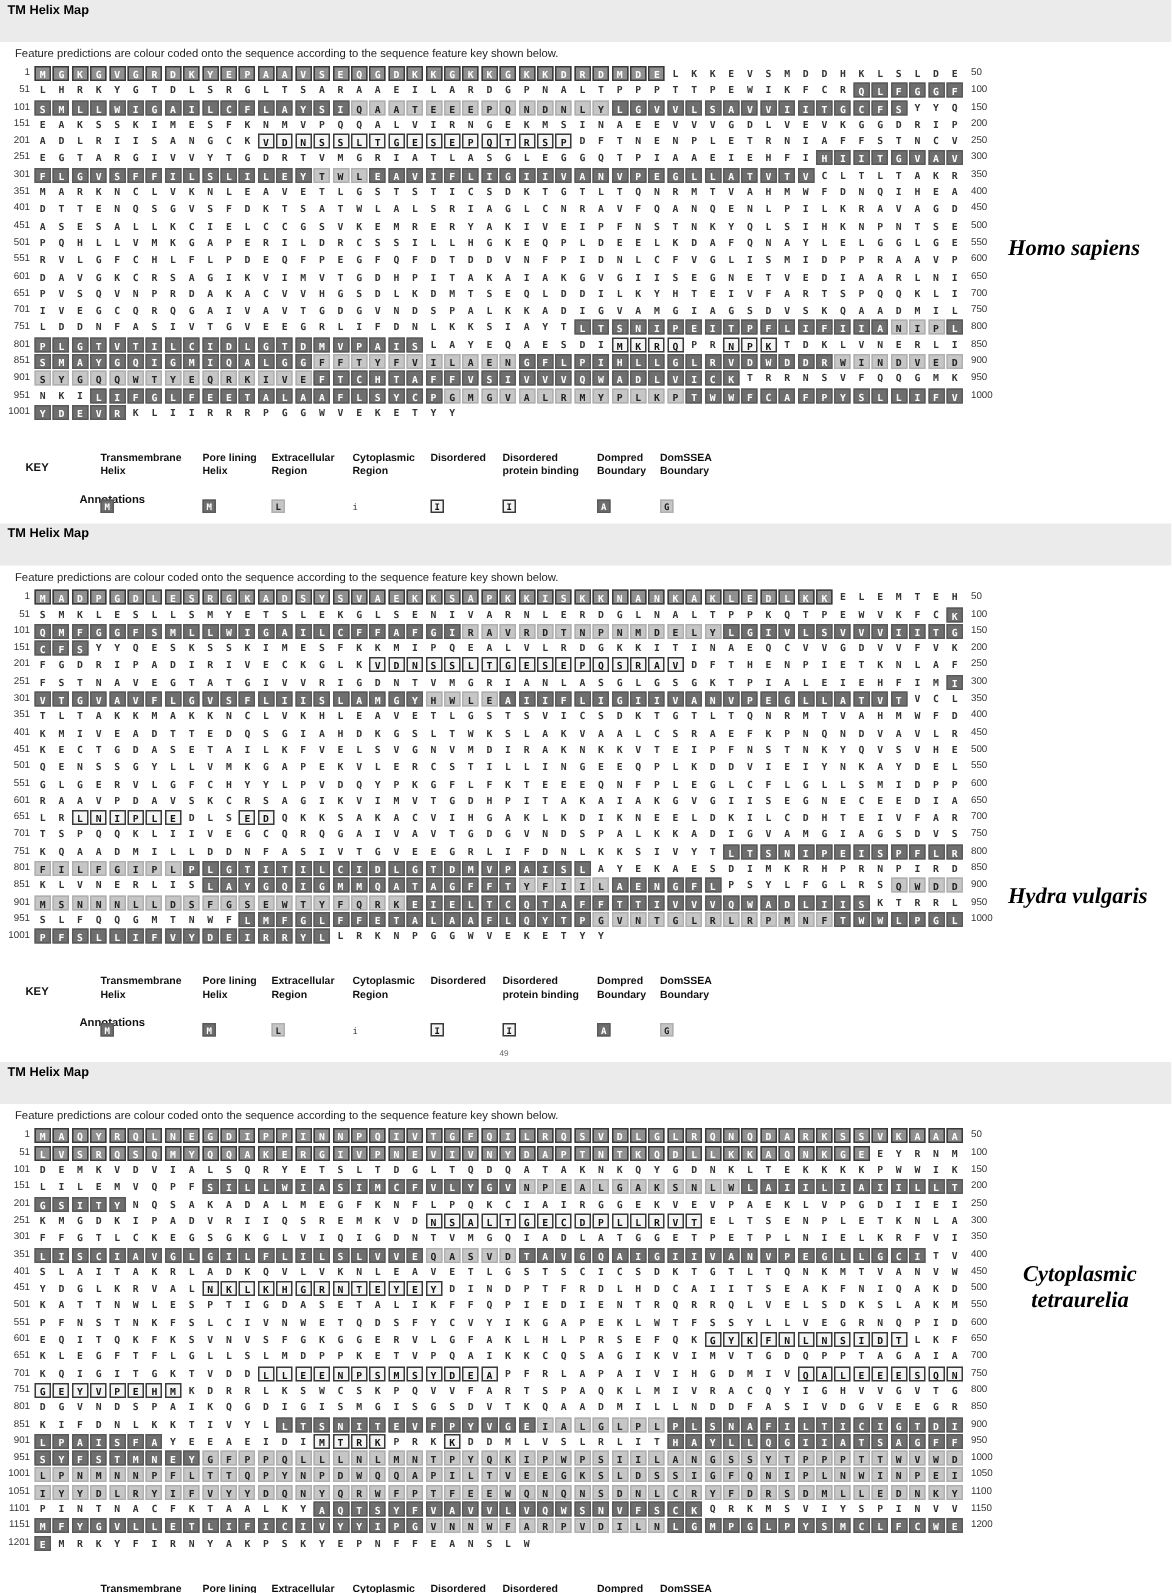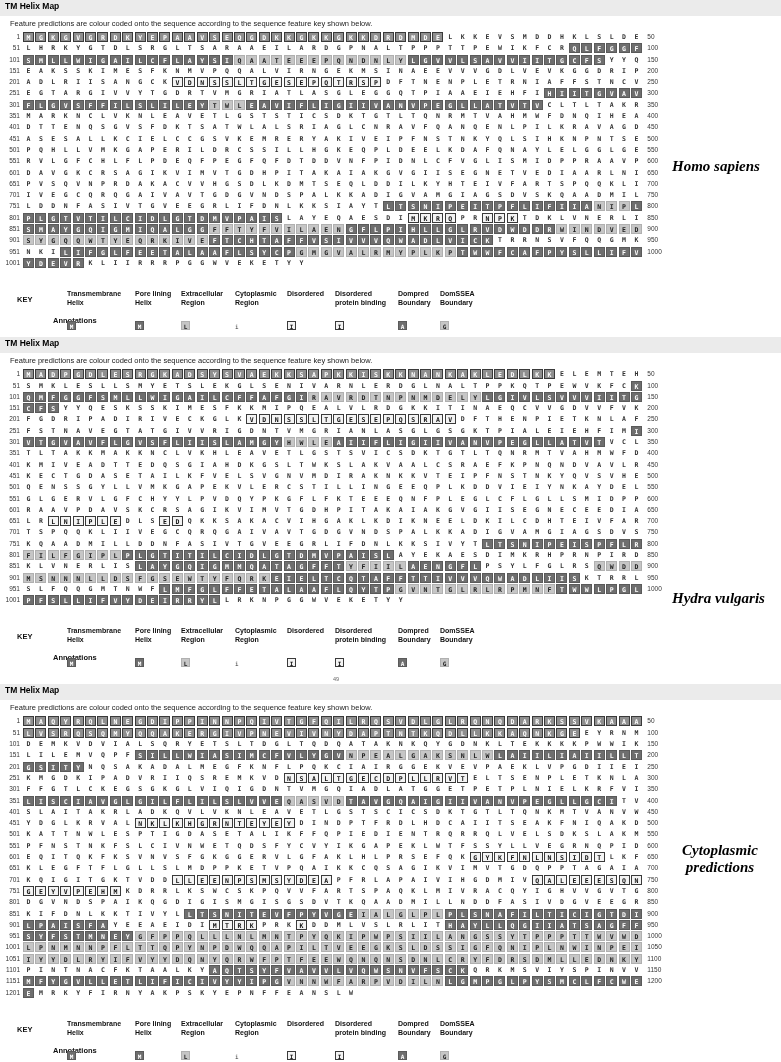--- a/index.html
+++ b/index.html
@@ -1,18 +1,18 @@
 <!DOCTYPE html>
 <html><head>
 <meta charset="utf-8">
 <style>
   html,body{margin:0;padding:0;background:#fff;width:781px;height:1062px;overflow:hidden;
     font-family:"Liberation Sans",sans-serif;color:#111;}
   .panel{position:relative;}
-  .titlebar{background:#ebebeb;height:16px;line-height:12px;font-size:8.5px;font-weight:bold;
+  .titlebar{background:#ebebeb;height:28px;line-height:12px;font-size:8.5px;font-weight:bold;
     padding-left:5px;color:#000;}
   .subtitle{font-size:7.5px;margin:3px 12px 2px 10px;color:#222;}
   .seq{padding-top:2px;}
   .row{height:11.3px;white-space:nowrap;}
   .ln{display:inline-block;width:20px;text-align:right;font-size:6.5px;line-height:10px;
     padding-right:3px;vertical-align:top;color:#333;}
   .rn{display:inline-block;width:28px;text-align:left;font-size:6.5px;line-height:10px;
     padding-left:4px;vertical-align:top;color:#333;}
   .cell{display:inline-block;width:11px;margin-right:1.42px;height:10px;line-height:10px;
     text-align:center;font-family:"DejaVu Sans Mono",monospace;font-size:6.5px;font-weight:bold;
@@ -260,14 +260,14 @@
 </div>
 
 <div class="species sp1">
     <div>Homo sapiens</div>
   </div>
 <div class="species sp2">
     <div>Hydra vulgaris</div>
   </div>
 <div class="species sp3">
     <div>Cytoplasmic</div>
-    <div>predictions</div>
+    <div>tetraurelia</div>
   </div>
 
 </body></html>

